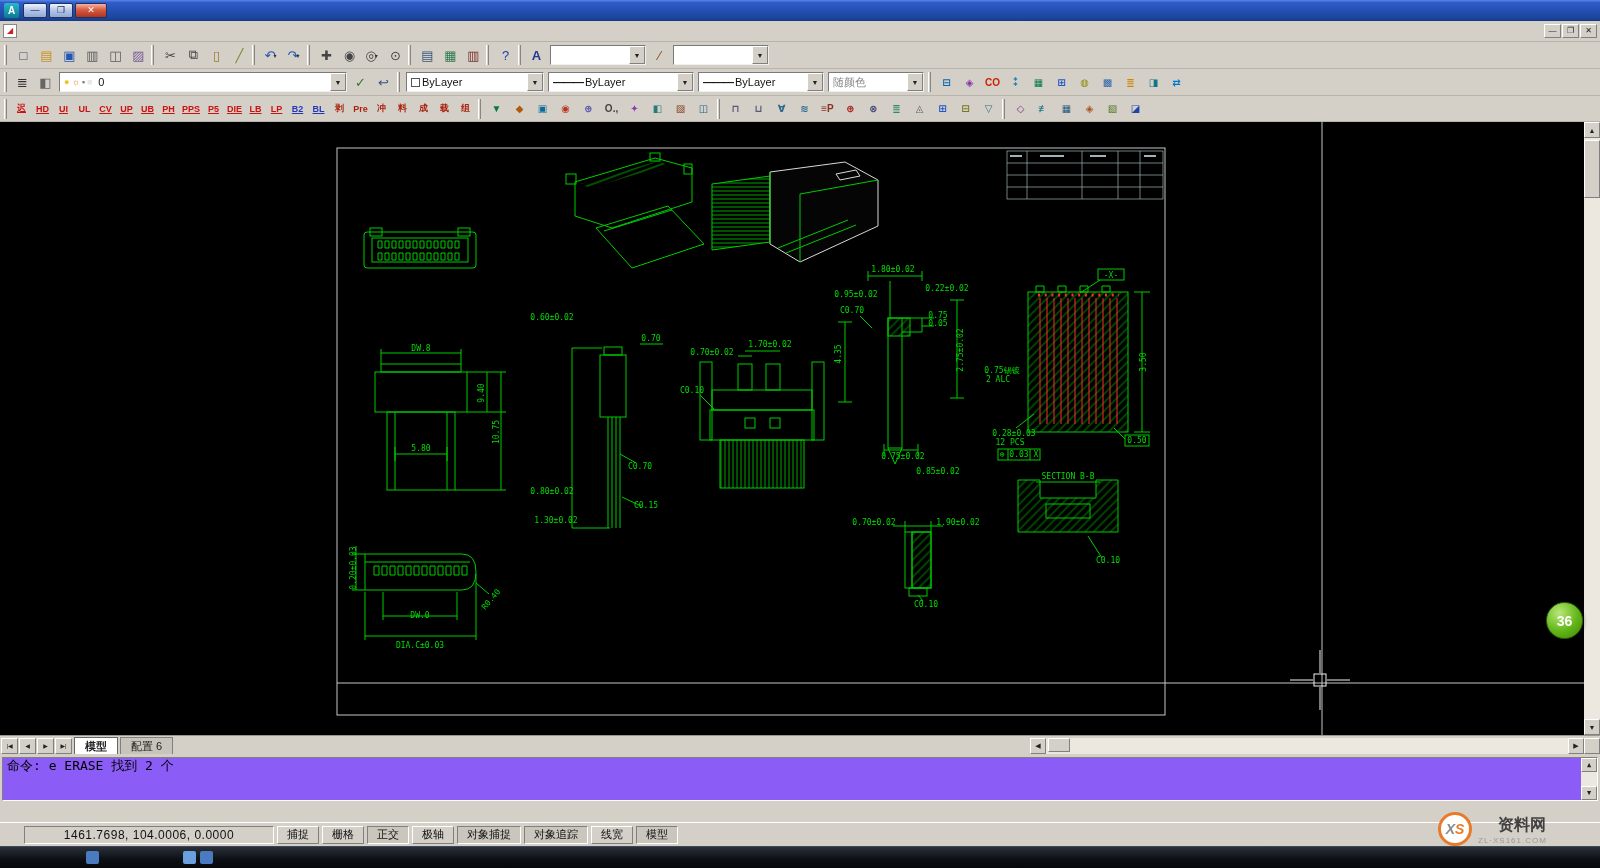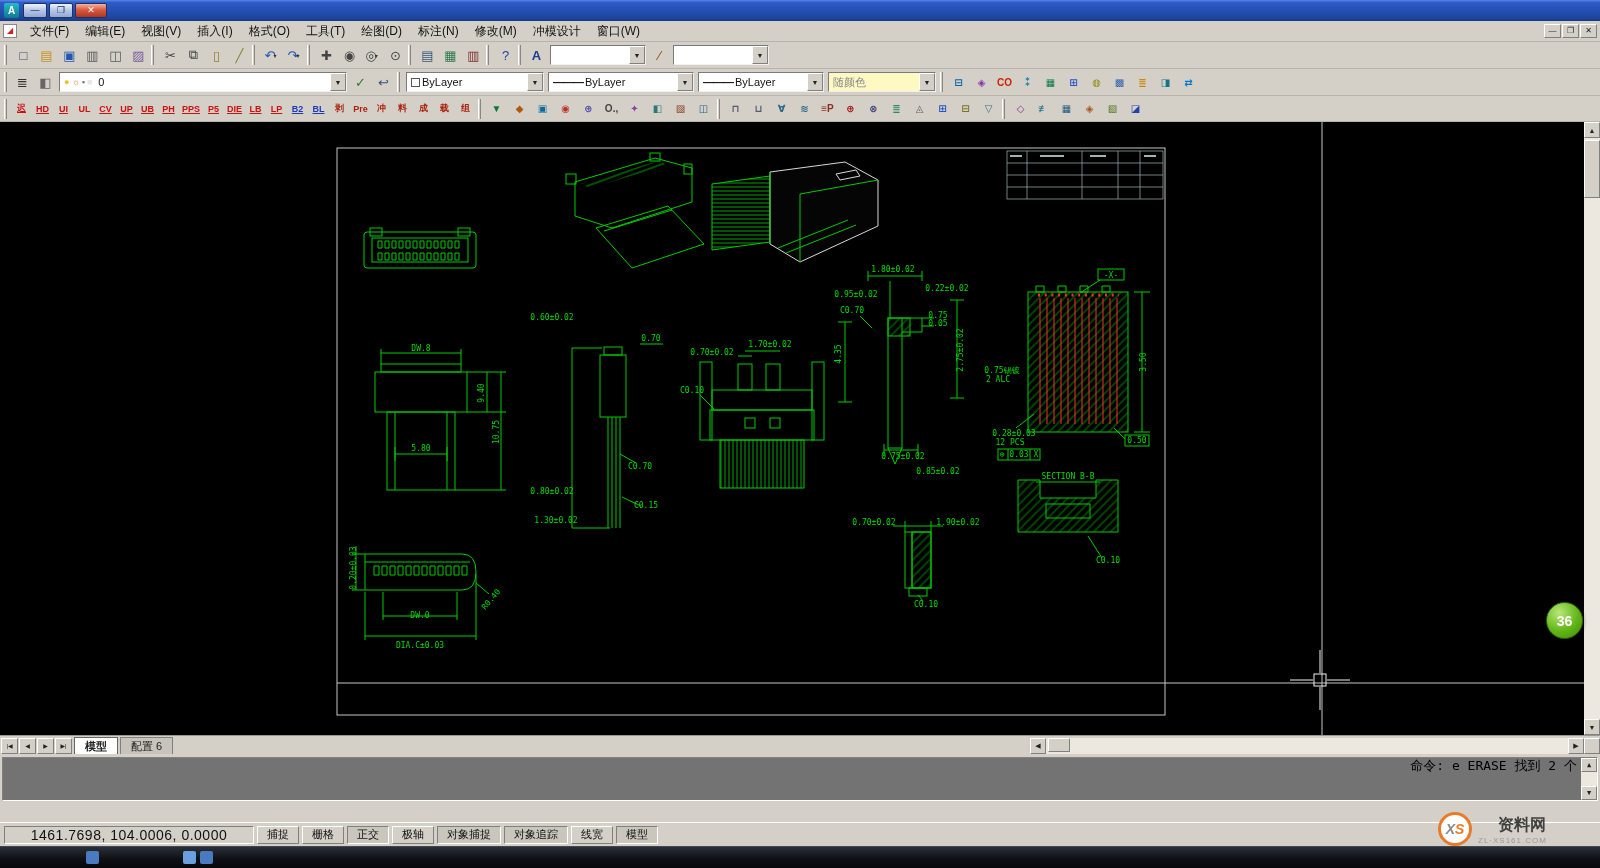--- a/index.html
+++ b/index.html
@@ -87,35 +87,35 @@
   .tab.active { background:#fff; font-weight:bold; border-color:#666; }
   .hscroll { position:absolute; left:1030px; right:16px; top:2px; height:16px; display:flex; }
   .hscroll .sb-track { height:16px; }
   .hthumb { position:absolute; top:0; left:2px; width:22px; height:14px; background:#d4d0c8;
     border:1px solid; border-color:#fff #808080 #808080 #fff; }
   .corner { position:absolute; right:0; top:2px; width:16px; height:16px; background:#d4d0c8;
     border:1px solid; border-color:#fff #808080 #808080 #fff; }
 
   
   .cmdwin { height:67px; background:#d4d0c8; padding:2px 2px 1px; }
-  .cmd-history { height:44px; background:#737373; border:1px solid; border-color:#808080 #fff #fff #808080;
+  .cmd-history { height:44px; background:#8b5cf6; border:1px solid; border-color:#808080 #fff #fff #808080;
     position:relative; font-family:"DejaVu Sans Mono","Liberation Mono",monospace;
-    font-size:13px; line-height:14px; padding:1px 20px 0 4px; color:#000;text-align:right; }
+    font-size:13px; line-height:14px; padding:1px 20px 0 4px; color:#000; }
   .cmd-vscroll { position:absolute; right:0; top:0; bottom:0; width:16px; background:#d4d0c8;
     display:flex; flex-direction:column; }
   .cmd-prompt { height:18px; background:#fff; border:1px solid; border-color:#808080 #fff #fff #808080;
     margin-top:1px; font-family:"DejaVu Sans Mono","Liberation Mono",monospace; font-size:13px;
     line-height:16px; padding-left:4px; color:#000; }
 
   
   .statusbar { height:24px; background:#d4d0c8; display:flex; align-items:center; gap:3px;
     padding:0 4px; border-top:1px solid #fff; }
   .coords { width:250px; height:18px; border:1px solid; border-color:#808080 #fff #fff #808080;
-    font-size:14px; display:flex; align-items:center; justify-content:center; color:#111;
-    letter-spacing:0.5px; }
+    font-size:12px; display:flex; align-items:center; justify-content:center; color:#111;
+    letter-spacing:0.5px;margin-left:20px; }
   .sbtn { height:18px; padding:0 9px; font-size:11px; display:flex; align-items:center;
     border:1px solid; border-color:#fff #808080 #808080 #fff; background:#d4d0c8; color:#111; }
   .sbtn.down { border-color:#808080 #fff #fff #808080; background:#cac6bc; }
 
   
   .taskbar { height:22px; background:linear-gradient(#2a3038,#0c0f14 60%,#05070a);
     border-top:1px solid #3c4856; display:flex; align-items:center; gap:4px; padding:0 6px; }
   .task-icon { width:13px; height:13px; border-radius:2px; }
 
   
@@ -141,34 +141,20 @@
     <div class="app-icon">A</div>
     <div class="winbtns">
       <div class="wbtn">—</div>
       <div class="wbtn">❐</div>
       <div class="wbtn close">✕</div>
     </div>
   </div>
 
   <div class="menubar">
     <div class="doc-icon">◢</div>
-    <div style="display:flex">
-
-    <div class="menu-item">文件(F)</div>
-        <div class="menu-item">编辑(E)</div>
-        <div class="menu-item">视图(V)</div>
-        <div class="menu-item">插入(I)</div>
-        <div class="menu-item">格式(O)</div>
-        <div class="menu-item">工具(T)</div>
-        <div class="menu-item">绘图(D)</div>
-        <div class="menu-item">标注(N)</div>
-        <div class="menu-item">修改(M)</div>
-        <div class="menu-item">冲模设计</div>
-        <div class="menu-item">窗口(W)</div>
-      </div>
     <div class="mdi-btns">
       <div class="mbtn">—</div>
       <div class="mbtn">❐</div>
       <div class="mbtn">✕</div>
     </div>
   </div>
 
   <div class="tbar r1">
     <div class="grip"></div>
     <div style="display:flex">
@@ -339,21 +325,21 @@
         </span>
       <span class="arrow">▼</span>
     </div>
     <div class="combo" style="width:126px">
       <span class="val">
           <span class="lt-sample">———</span>
         <span>ByLayer</span>
         </span>
       <span class="arrow">▼</span>
     </div>
-    <div class="combo" style="width:108px;background:#fef9c3">
+    <div class="combo" style="width:96px;background:#ffffff">
       <span class="val disabled-text">随颜色</span>
       <span class="arrow">▼</span>
     </div>
     <div class="grip"></div>
     <div style="display:flex">
 
     <div class="tbtn">
         <span style="font-size: 10px; font-weight: bold; color: rgb(7, 102, 173);">⊟</span>
       </div>
         <div class="tbtn">

